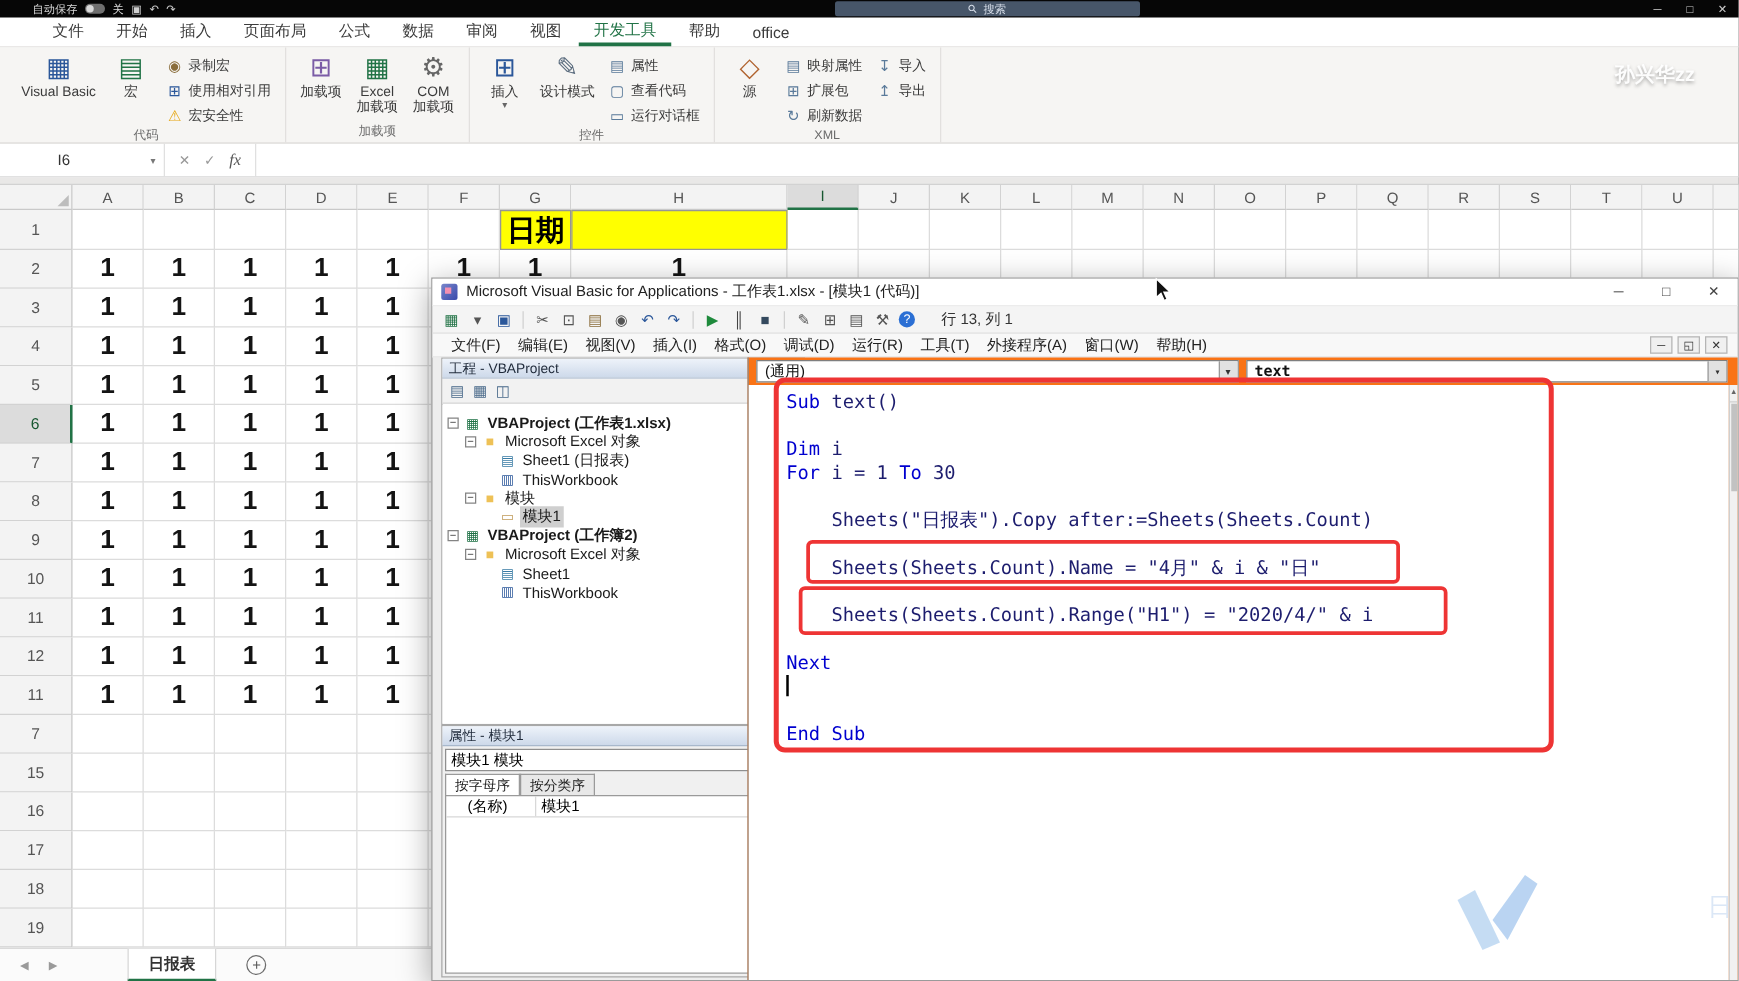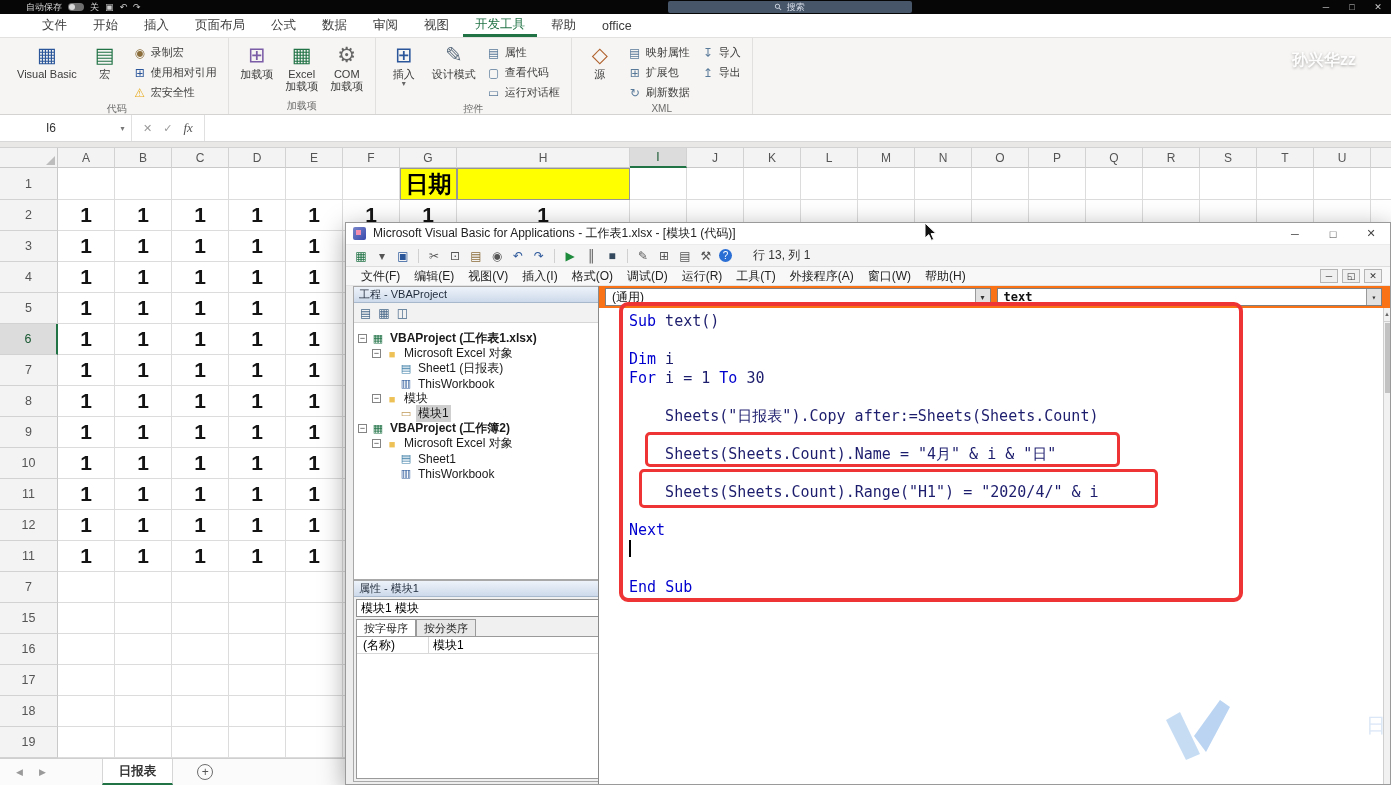--- a/index.html
+++ b/index.html
@@ -124,21 +124,21 @@
         display:flex;flex-direction:column}
   .prop-selector{margin:2px;height:18px;background:#fff;border:1px solid #8f8f8f;display:flex;align-items:center;
                  font-size:12px;padding-left:4px}
   .sel-caret{margin-left:auto;width:16px;height:100%;background:#e3e3e3;border-left:1px solid #8f8f8f;font-size:8px;
              display:flex;align-items:center;justify-content:center;color:#333}
   .prop-tabs{display:flex;height:17px;padding:0 2px;font-size:11px;color:#222}
   .ptab{padding:1px 7px;border:1px solid #9a9a9a;border-bottom:none;background:#e8e8e8}
   .ptab.active{background:#fff}
   .prop-grid{flex:1;margin:0 2px 2px 2px;background:#fff;border:1px solid #9a9a9a;font-size:12px}
   .prow{display:flex;height:17px;border-bottom:1px solid #d8d8d8}
-  .pname{width:72px;border-right:1px solid #d8d8d8;padding-left:6px;display:flex;align-items:center}
+  .pname{width:72px;border-right:1px solid #d8d8d8;padding-left:17px;display:flex;align-items:center}
   .pval{flex:1;padding-left:4px;display:flex;align-items:center}
 
   .codewrap{position:absolute;left:252px;top:0;right:0;bottom:0;background:#f97316;border-left:1px solid #8a8a8a}
   .combos{height:22px;display:flex;gap:6px;align-items:center;padding:0 8px 0 6px}
   .combo{flex:1;height:18px;background:#fff;border:1px solid #7f7f7f;display:flex;align-items:center;font-size:12px;
          padding-left:6px;color:#111}
   .combo.proc{font-family:"DejaVu Sans Mono","Liberation Mono",monospace;font-weight:700}
   .ccaret{margin-left:auto;width:15px;height:100%;background:#e1e1e1;border-left:1px solid #9a9a9a;display:flex;
           align-items:center;justify-content:center;font-size:8px;color:#333;font-weight:400}
   .codearea{position:absolute;left:0;top:22px;right:7px;bottom:0;background:#fff;overflow:hidden;

